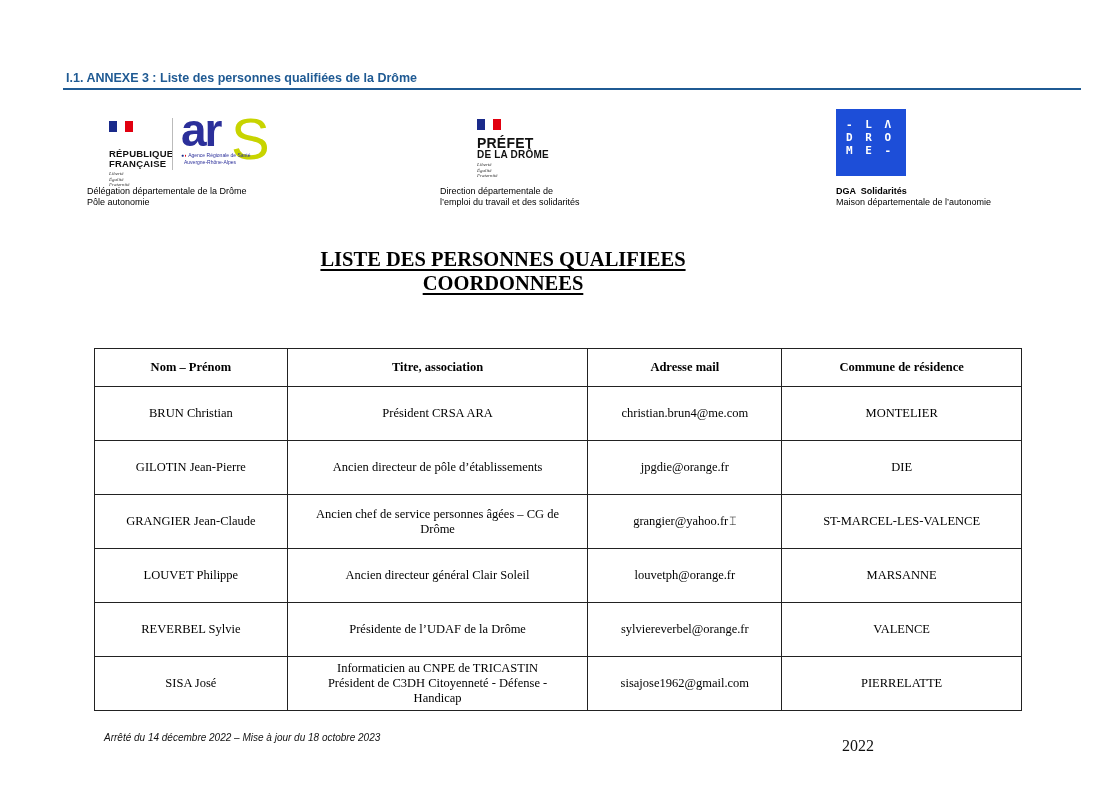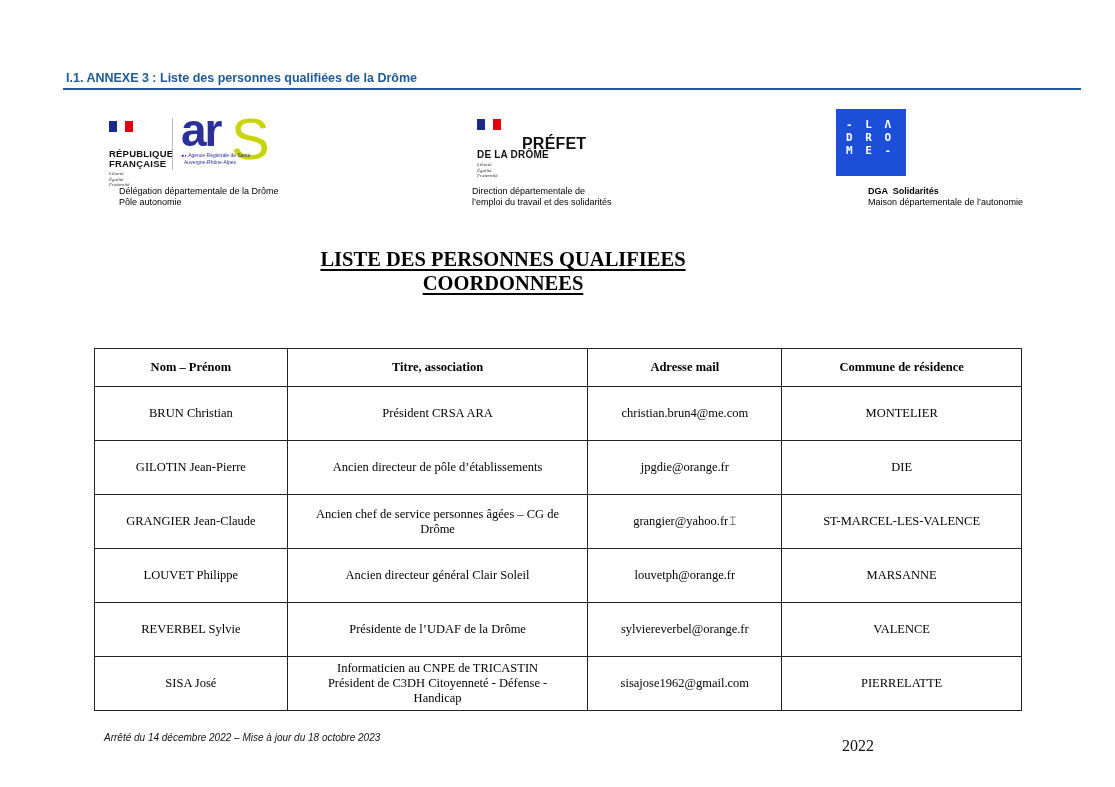--- a/index.html
+++ b/index.html
@@ -10,21 +10,21 @@
 
   
   .logo-block { position:absolute; }
   .flag { display:inline-block; width:24px; height:11px; position:relative; }
   .flag .b { position:absolute; left:0; top:0; width:8px; height:11px; background:#1a2a8a; }
   .flag .w { position:absolute; left:8px; top:0; width:8px; height:11px; background:#fff; }
   .flag .r { position:absolute; left:16px; top:0; width:8px; height:11px; background:#e1000f; }
 
   .rf-title { font-family:"Liberation Sans", sans-serif; font-weight:bold; font-size:9.5px; line-height:10px; color:#111; letter-spacing:0.2px; }
   .rf-motto { font-family:"Liberation Serif", serif; font-style:italic; font-size:5px; line-height:5.5px; color:#333; }
-  .logo-caption { font-family:"Liberation Sans", sans-serif; font-size:9px; line-height:11px; color:#000;margin-left:32px; }
+  .logo-caption { font-family:"Liberation Sans", sans-serif; font-size:9px; line-height:11px; color:#000; }
   .ars-divider { position:absolute; left:172px; top:118px; width:1px; height:52px; background:#bbb; }
   .ars-logo { position:absolute; left:181px; top:115px; width:85px; height:62px; }
   .ars-letters { position:absolute; left:0; top:-12px; font-family:"Liberation Sans", sans-serif; font-weight:bold; font-size:46px; color:#2b2f9a; letter-spacing:-2px; }
   .ars-s { position:absolute; left:50px; top:-10px; font-family:"Liberation Sans", sans-serif; font-size:58px; color:#c8d400; }
   .ars-sub1 { position:absolute; left:0; top:37px; font-size:5px; color:#2b2f9a; white-space:nowrap; }
   .ars-sub2 { position:absolute; left:3px; top:44px; font-size:5px; color:#2b2f9a; white-space:nowrap; }
 
   .drome-square { position:absolute; left:836px; top:109px; width:70px; height:67px; background:#1d4ed8; color:#fff; font-family:"DejaVu Sans Mono", monospace; font-weight:bold; font-size:11px; line-height:13px; padding:9px 0 0 10px; box-sizing:border-box; letter-spacing:3px; white-space:pre; }
 
   .doc-title { position:absolute; left:0; width:1006px; text-align:center; font-family:"Liberation Serif", serif; font-weight:bold; font-size:20.5px; line-height:23px; text-decoration:underline; text-decoration-thickness:2px; text-underline-offset:3px; }
@@ -67,21 +67,21 @@
   </div>
   <div class="logo-block logo-caption" style="left:87px; top:186px;">
     <div>Délégation départementale de la Drôme</div>
     <div>Pôle autonomie</div>
   </div>
 </div>
 
 <div>
   <div class="logo-block" style="left:477px; top:116px;">
     <div class="flag"><span class="b"></span><span class="w"></span><span class="r"></span></div>
-    <div class="rf-title" style="margin-top:4px; font-size:16px; line-height:11px;margin-left:45px;">PRÉFET</div>
+    <div class="rf-title" style="margin-top:4px; font-size:14px; line-height:11px;">PRÉFET</div>
     <div class="rf-title" style="font-size:10px; line-height:11px;">DE LA DRÔME</div>
     <div class="rf-motto" style="margin-top:2px;">Liberté</div>
     <div class="rf-motto">Égalité</div>
     <div class="rf-motto">Fraternité</div>
   </div>
   <div class="logo-block logo-caption" style="left:440px; top:186px;">
     <div>Direction départementale de</div>
     <div>l’emploi du travail et des solidarités</div>
   </div>
 </div>

